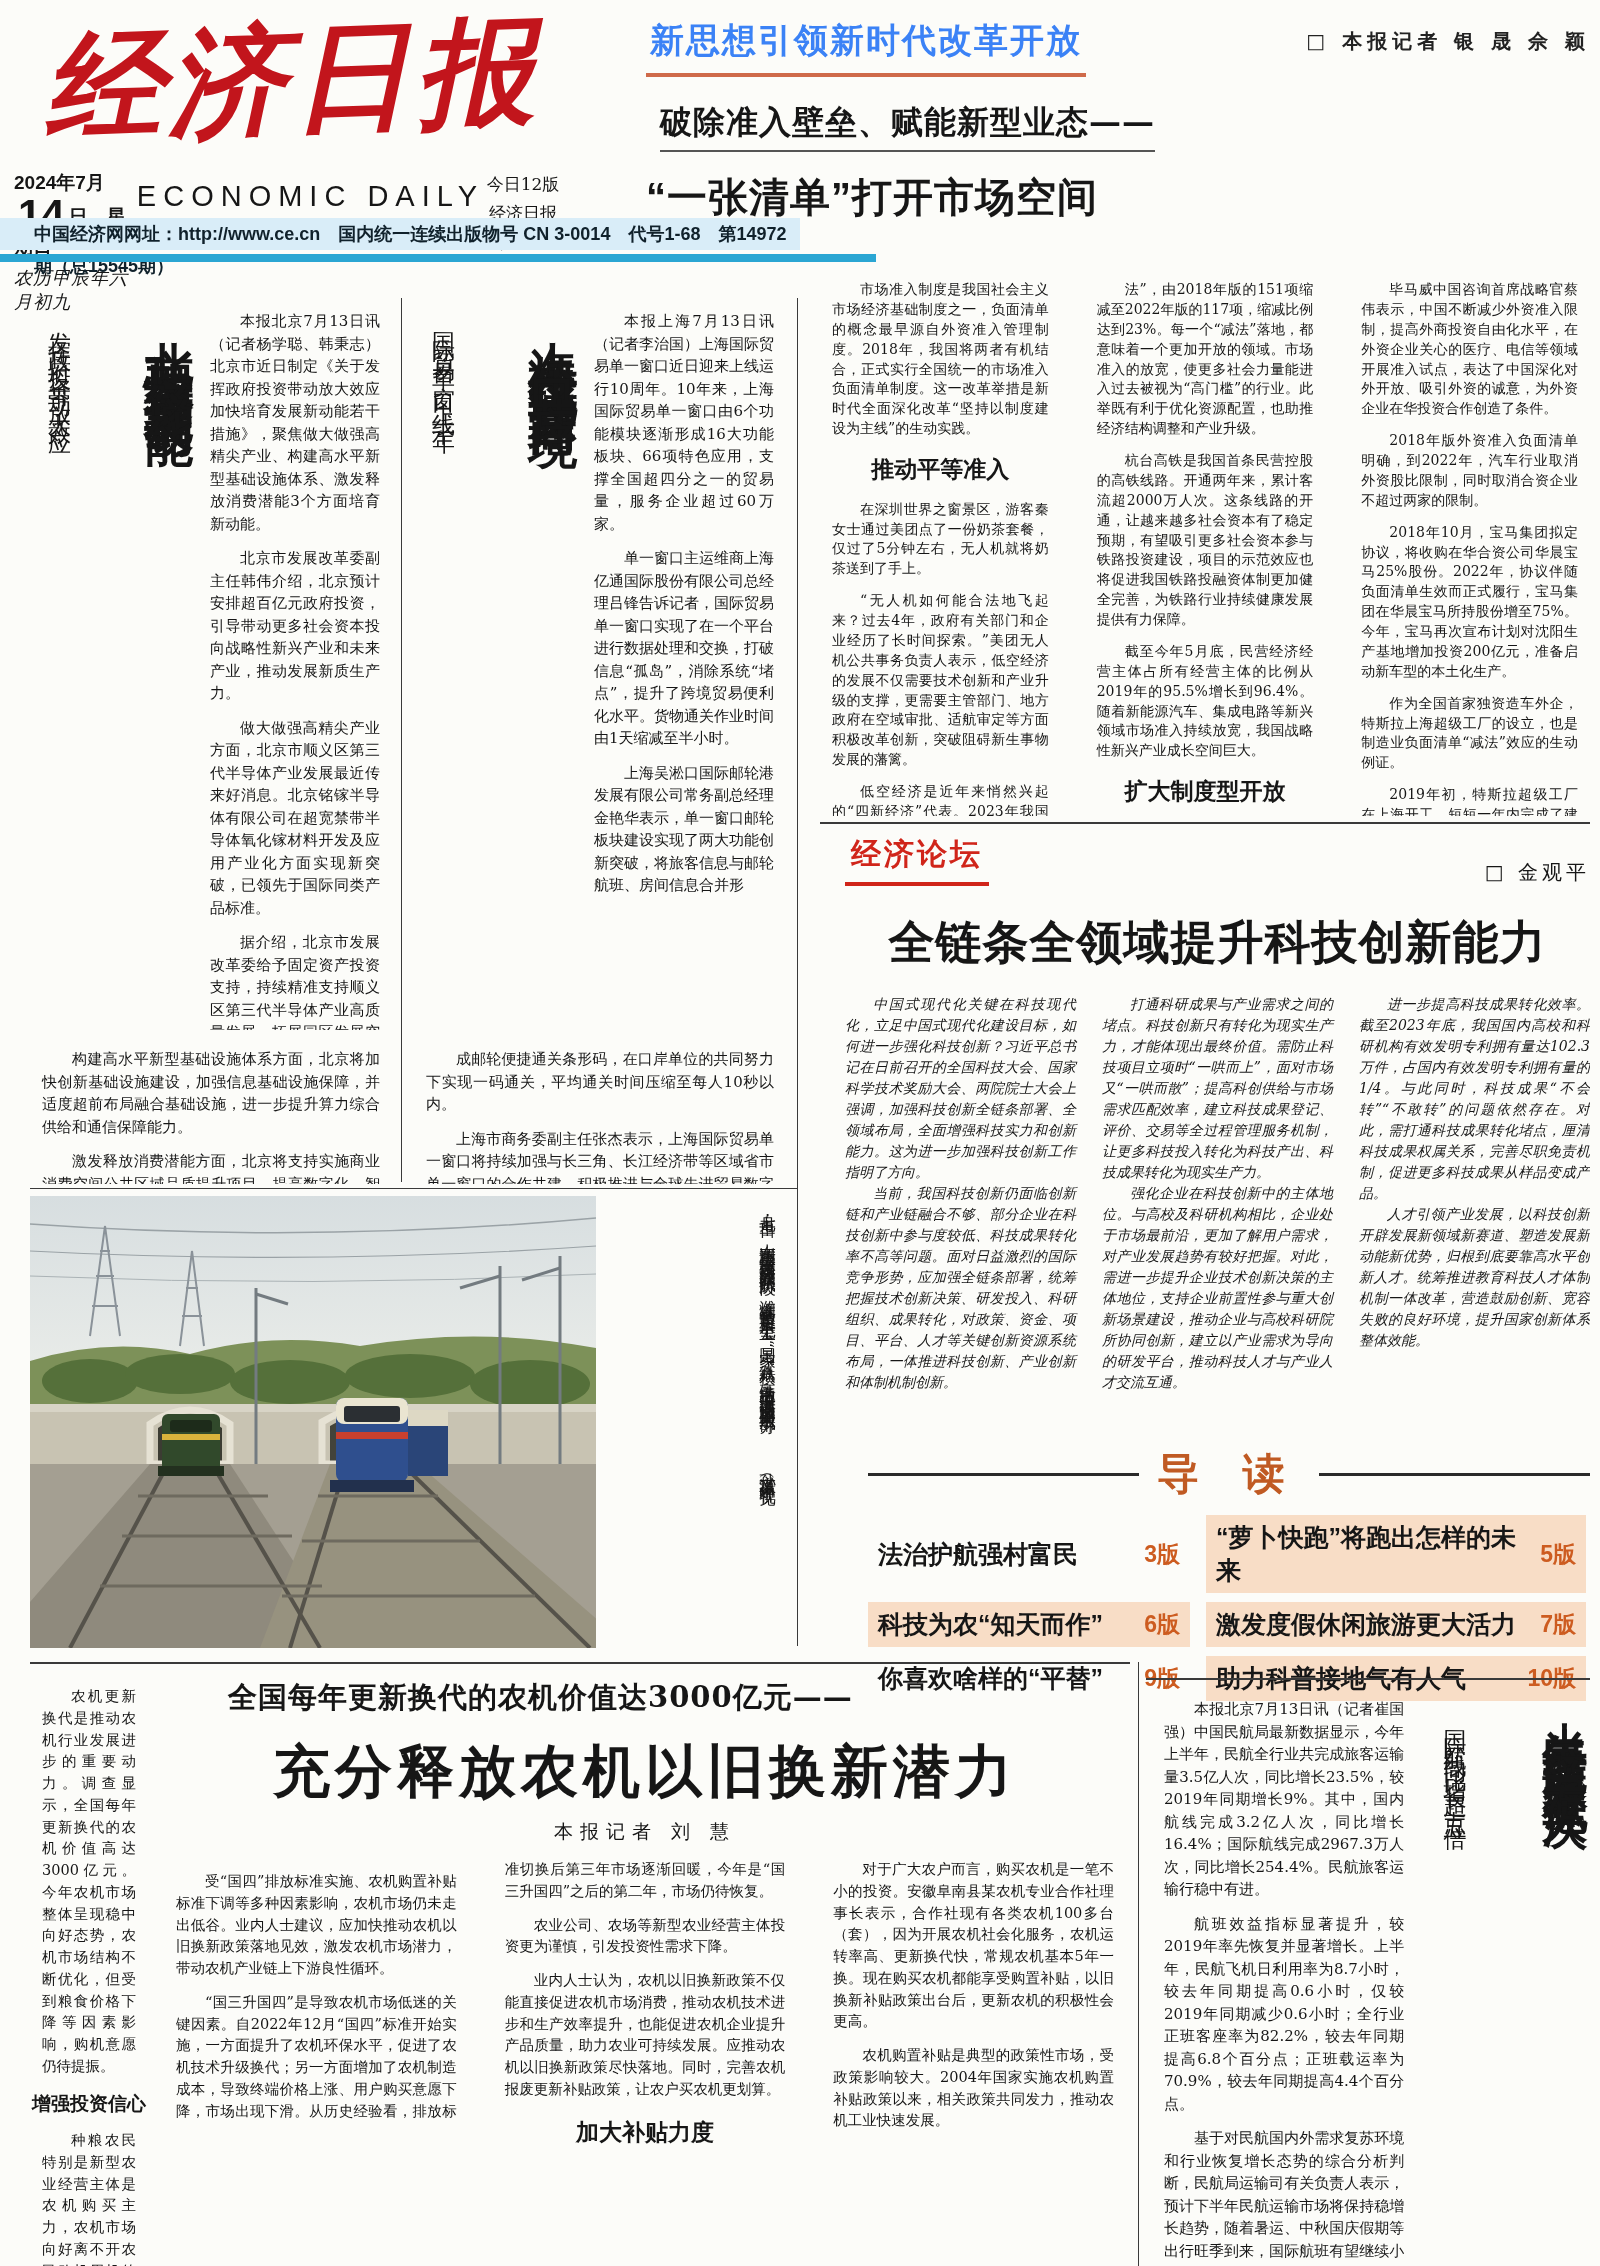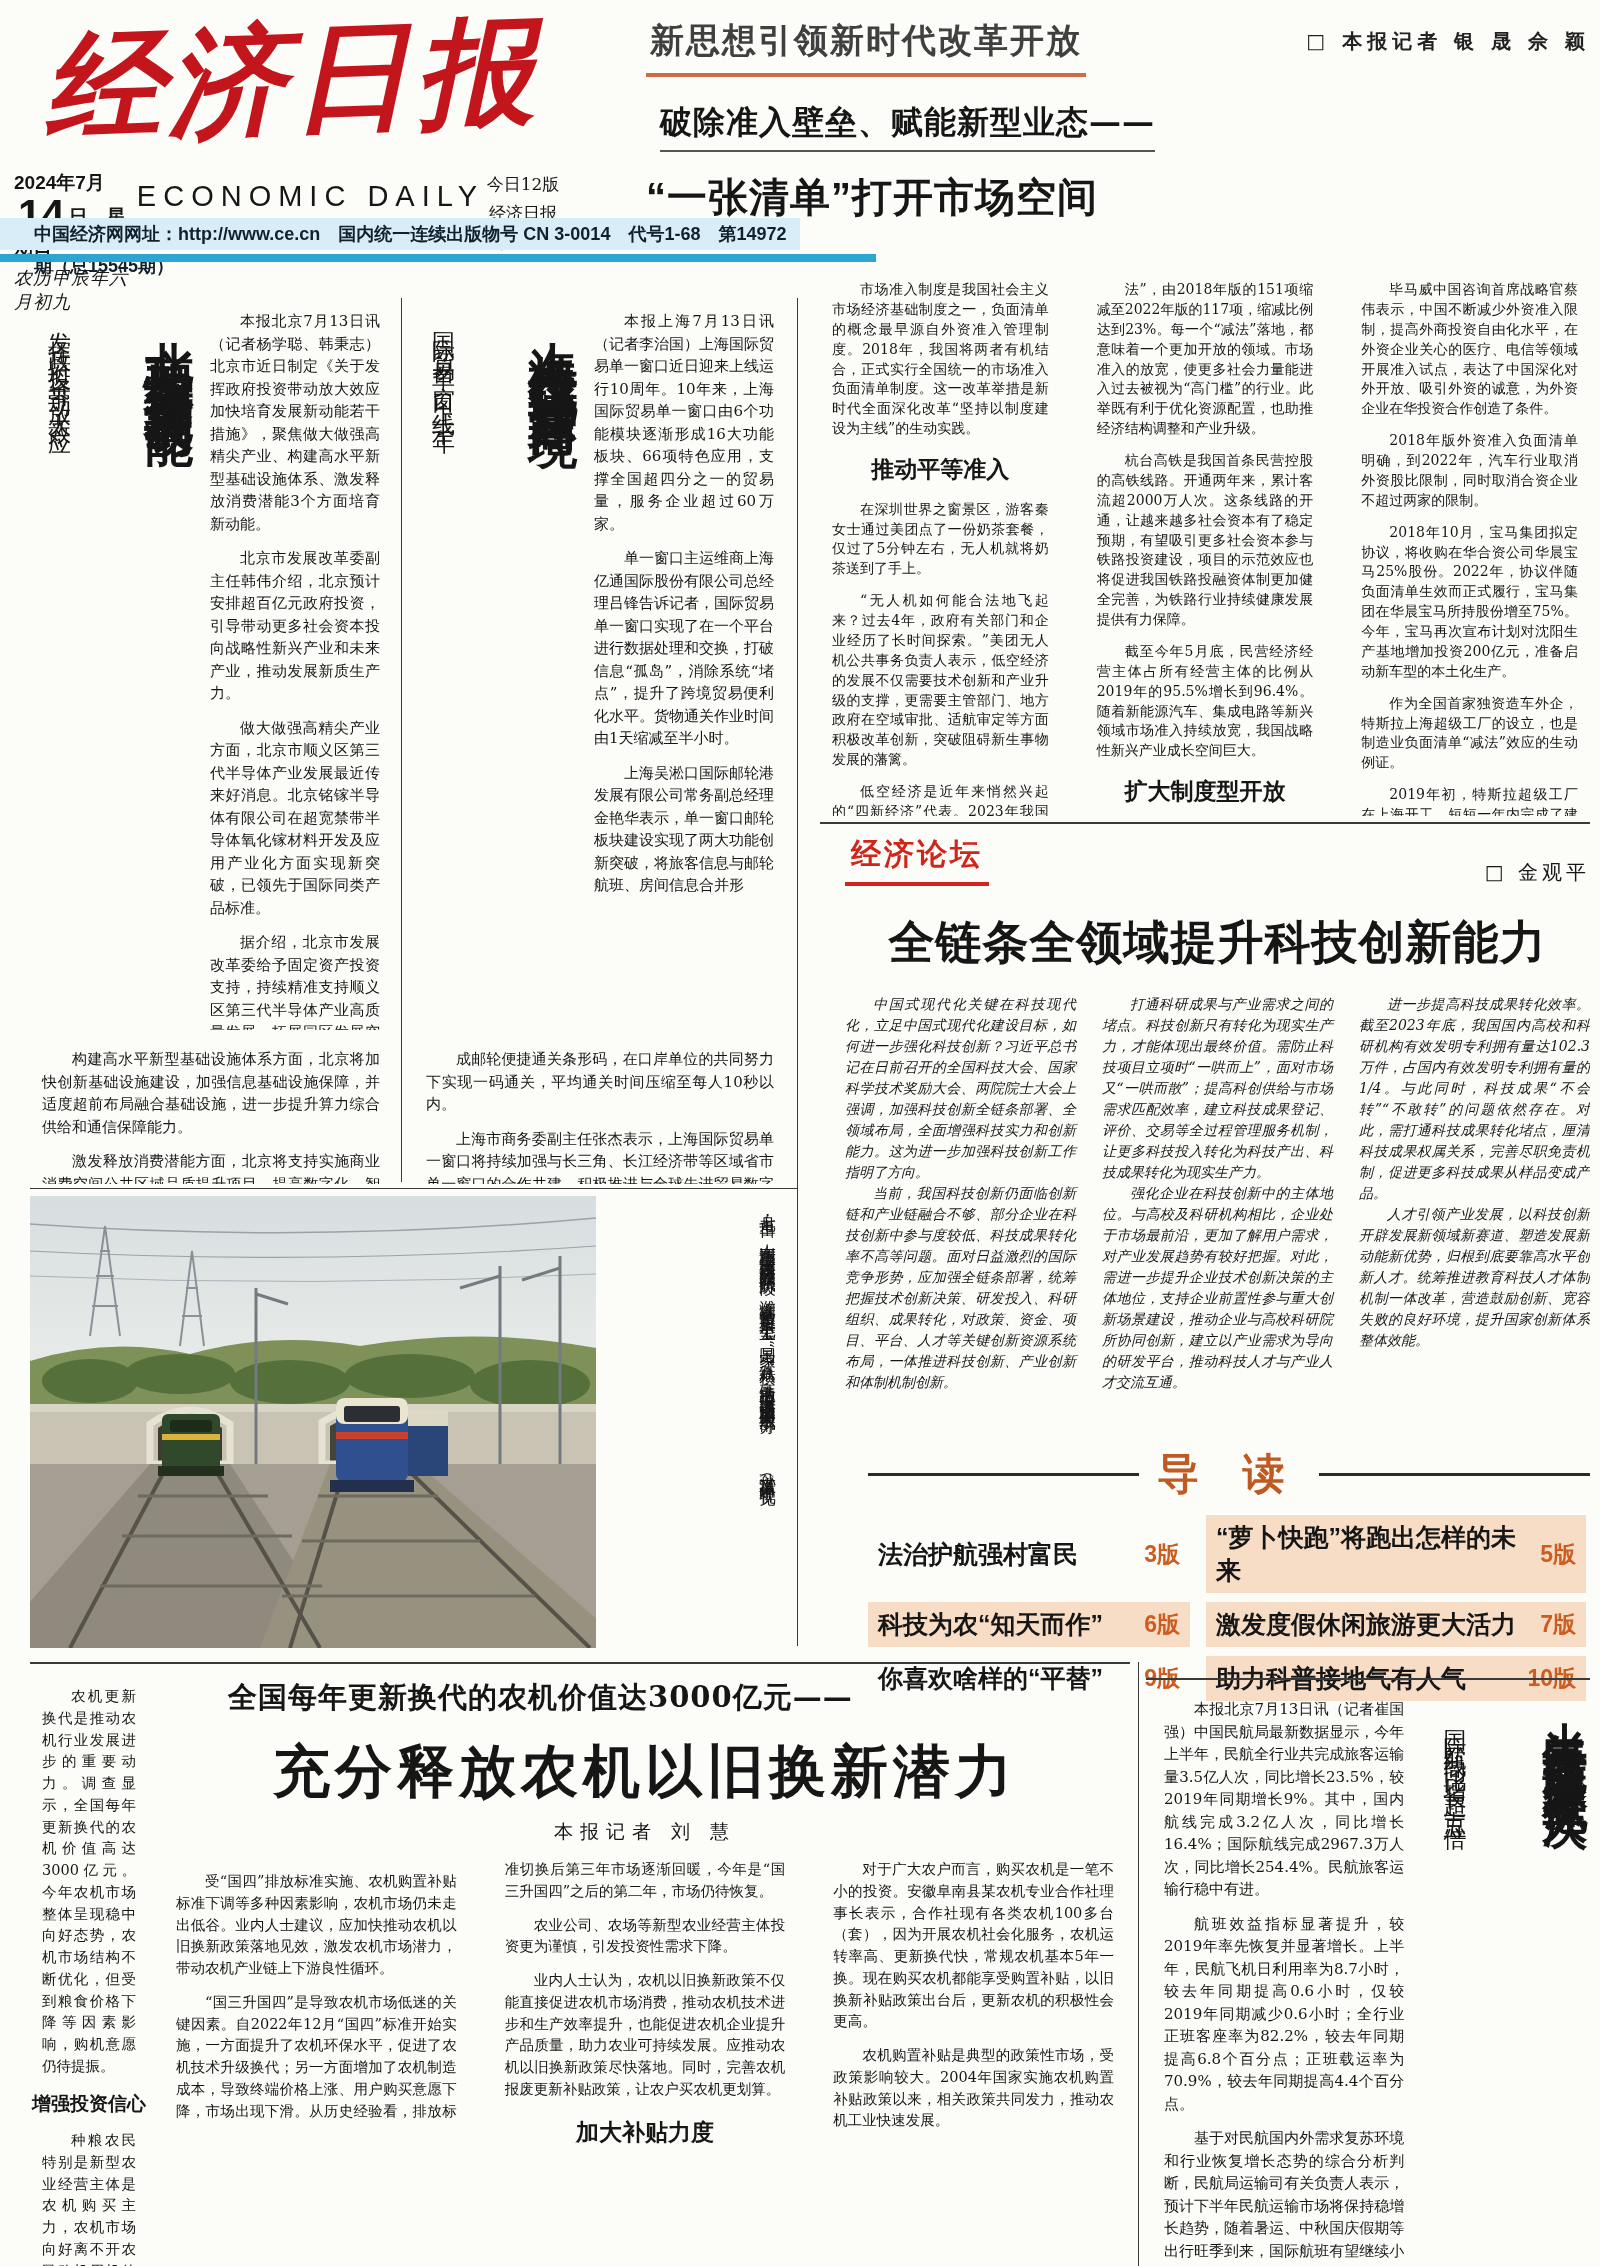--- a/index.html
+++ b/index.html
@@ -16,21 +16,21 @@
   .d1 .big{font-size:42px;font-weight:bold;letter-spacing:0;line-height:.9;vertical-align:-6px;padding:0 4px;}
   .d2{font-family:"DejaVu Serif",serif;font-style:italic;font-size:18px;margin-top:6px;letter-spacing:1px;}
   .date-mid{font-size:29px;letter-spacing:7px;font-weight:500;margin-top:10px;white-space:nowrap;}
   .date-right{width:130px;text-align:center;font-family:"DejaVu Serif",serif;font-size:17px;line-height:1.7;}
   .info-bar{position:absolute;left:0;top:218px;width:800px;height:32px;background:#d9edf8;
             font-size:18px;font-weight:bold;line-height:32px;padding-left:34px;box-sizing:border-box;color:#10212b;}
   .cyan-rule{position:absolute;left:0;top:254px;width:876px;height:8px;background:#2ba6d3;}
   
   .top-story{position:absolute;left:646px;top:16px;width:944px;}
   .ts-row{display:flex;justify-content:space-between;align-items:flex-start;}
-  .ts-label{font-size:34px;font-weight:bold;color:#404040;border-bottom:4px solid #cf6a4a;padding:2px 4px 9px;letter-spacing:2px;}
+  .ts-label{font-size:34px;font-weight:bold;color:#3b82f6;border-bottom:4px solid #cf6a4a;padding:2px 4px 9px;letter-spacing:2px;}
   .ts-reporters{font-family:"DejaVu Serif",serif;font-size:20px;letter-spacing:5px;margin-top:12px;color:#222;font-weight:bold;}
   .ts-kicker{display:inline-block;margin:24px 0 0 14px;font-size:32px;font-weight:bold;
              font-family:"DejaVu Serif",serif;border-bottom:2px solid #555;padding-bottom:5px;letter-spacing:1px;}
   .ts-headline{margin-top:18px;text-align:left;font-size:40px;font-weight:900;letter-spacing:1px;white-space:nowrap;}
   
   .v-rule,.h-rule{position:absolute;background:#3a3a3a;}
   
   .vart{position:absolute;display:flex;overflow:hidden;}
   .va-kicker{writing-mode:vertical-rl;font-family:"DejaVu Serif",serif;font-size:23px;
              letter-spacing:9px;width:46px;padding-top:16px;}

